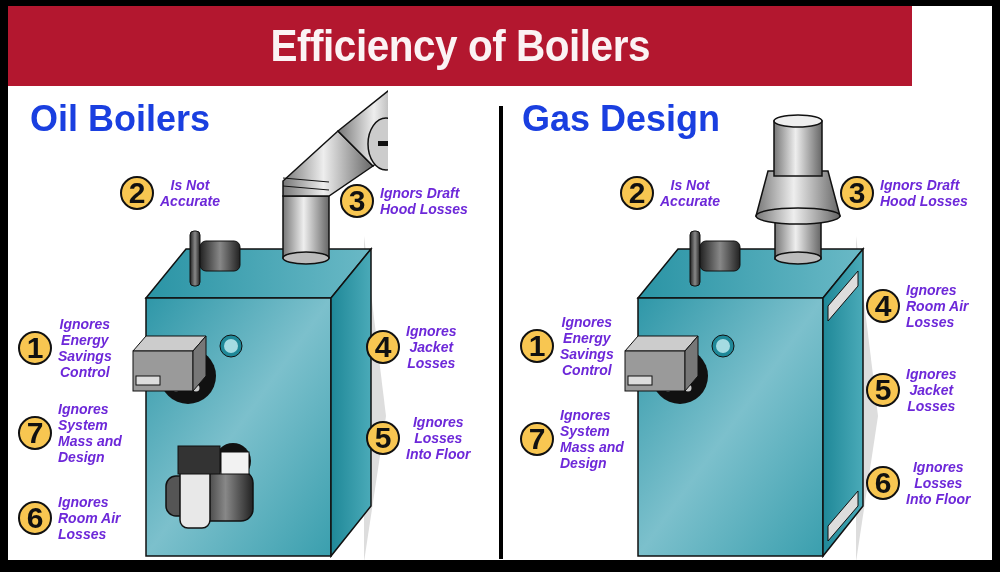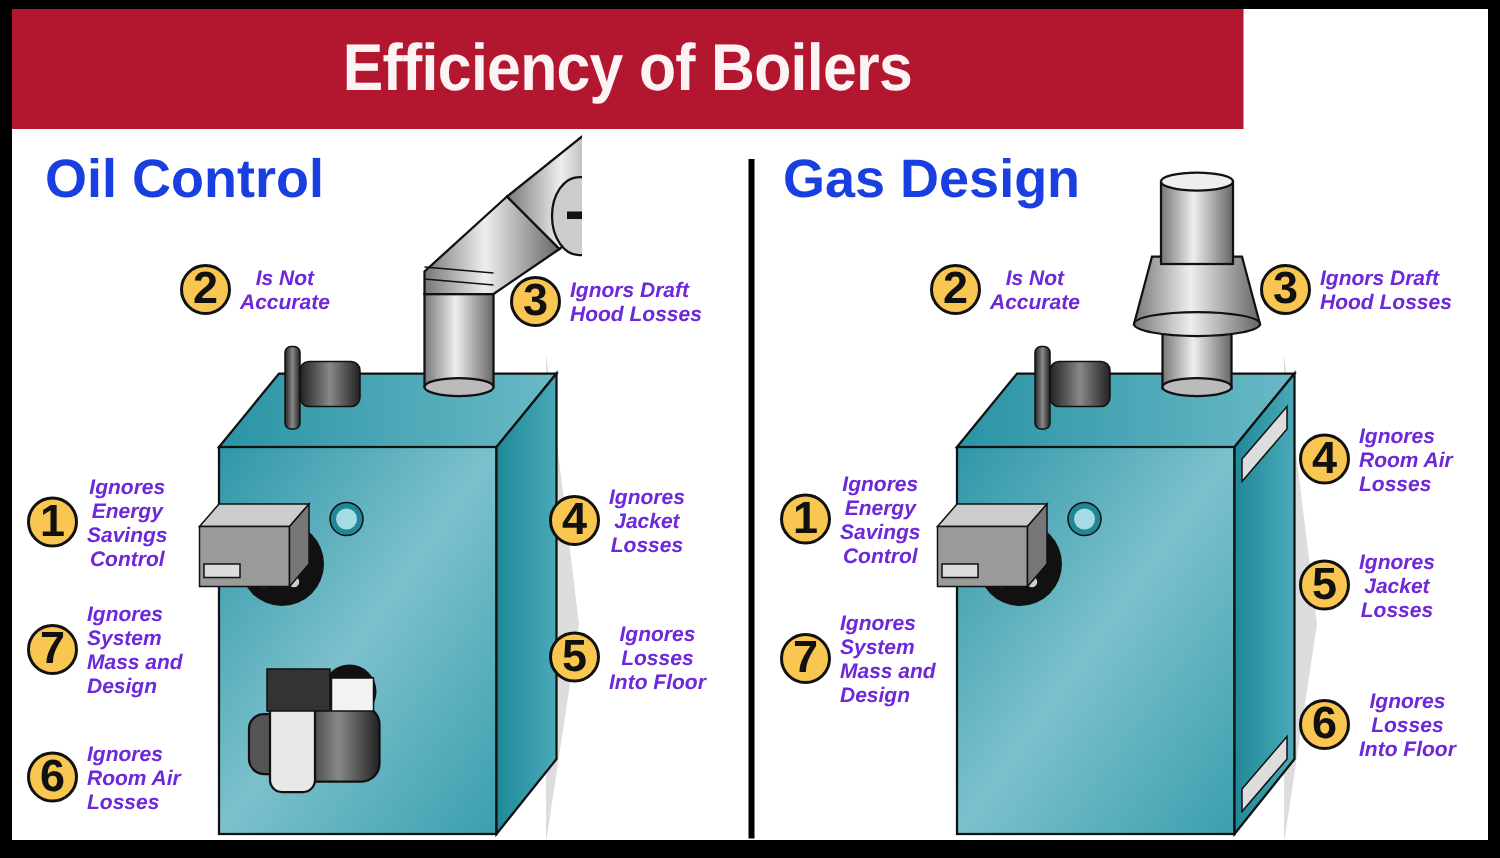--- a/index.html
+++ b/index.html
@@ -1,36 +1,36 @@
 <!DOCTYPE html>
 <html><head>
 <meta charset="utf-8">
 <style>
   html, body { margin: 0; padding: 0; background: #000; }
   body { width: 1000px; height: 572px; position: relative; overflow: hidden; font-family: "Liberation Sans", sans-serif; }
   .frame { position: absolute; left: 8px; top: 6px; width: 984px; height: 554px; background: #fff; overflow: hidden; }
-  .header { position: absolute; left: 0; top: 0; width: 821px; height: 80px; background: #b3172f; display: flex; align-items: center; justify-content: center; }
+  .header { position: absolute; left: 0; top: 0; width: 904px; height: 80px; background: #b3172f; display: flex; align-items: center; justify-content: center; }
   .header-title { color: #fbf3f4; font-weight: bold; font-size: 44px; letter-spacing: -0.5px; transform: scaleX(0.92); }
   .section-title { position: absolute; color: #1a3fe0; font-weight: bold; font-size: 36px; top: 92px; }
   .divider { position: absolute; left: 491px; top: 100px; width: 4px; height: 453px; background: #000; }
   .callout { position: absolute; display: flex; align-items: center; }
   .badge { width: 30px; height: 30px; border-radius: 50%; background: #f8c651; border: 2.5px solid #111; display: flex; align-items: center; justify-content: center; font-weight: bold; font-size: 30px; color: #111; box-sizing: content-box; flex-shrink: 0; line-height: 1; }
   .label { color: #6d28d9; font-style: italic; font-weight: bold; font-size: 14px; line-height: 16px; margin-left: 6px; white-space: pre-line; }
   .label.center { text-align: center; }
   svg.boiler { position: absolute; }
 </style>
 </head>
 <body>
 
 <div class="frame">
   <div class="header">
     <div class="header-title">Efficiency of Boilers</div>
   </div>
 
-  <div class="section-title" style="left:22px;">Oil Control</div>
+  <div class="section-title" style="left:22px;">Oil Boilers</div>
   <div class="section-title" style="left:514px;">Gas Design</div>
 
   <div class="divider"></div>
 
   <svg class="boiler" style="left:120px;top:80px;" width="260" height="474" viewBox="0 0 260 474">
     <defs>
       <linearGradient id="bodyG" x1="0" y1="0" x2="1" y2="1">
         <stop offset="0" stop-color="#2f97a8"></stop>
           <stop offset="0.5" stop-color="#7cc0cc"></stop>
           <stop offset="1" stop-color="#3a9fae"></stop>

